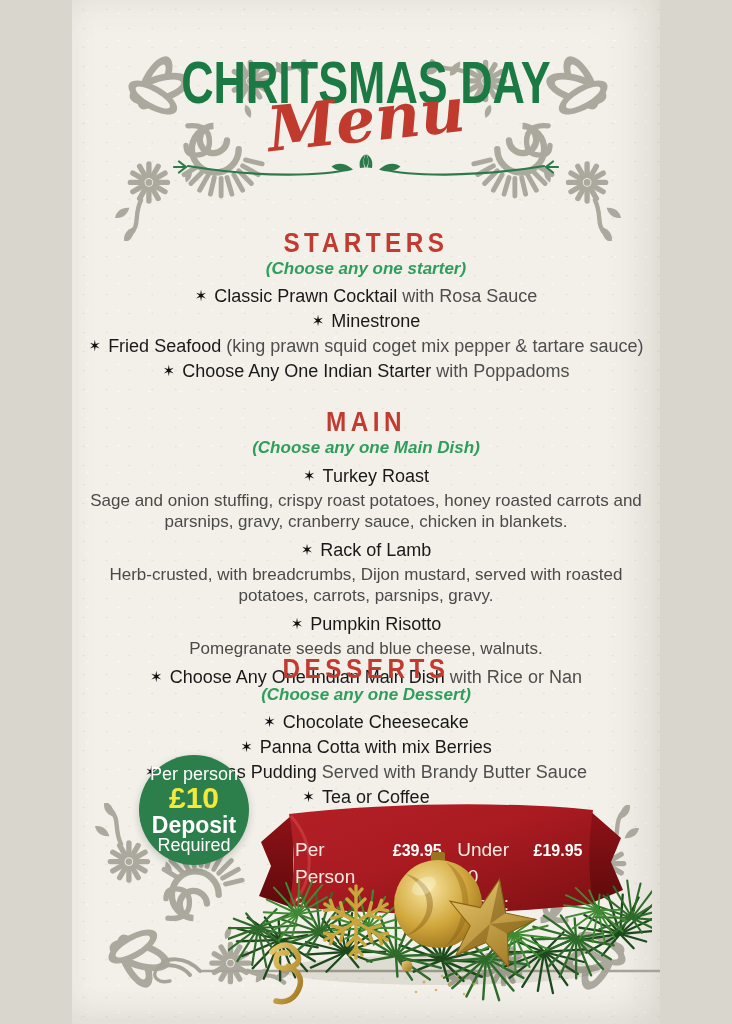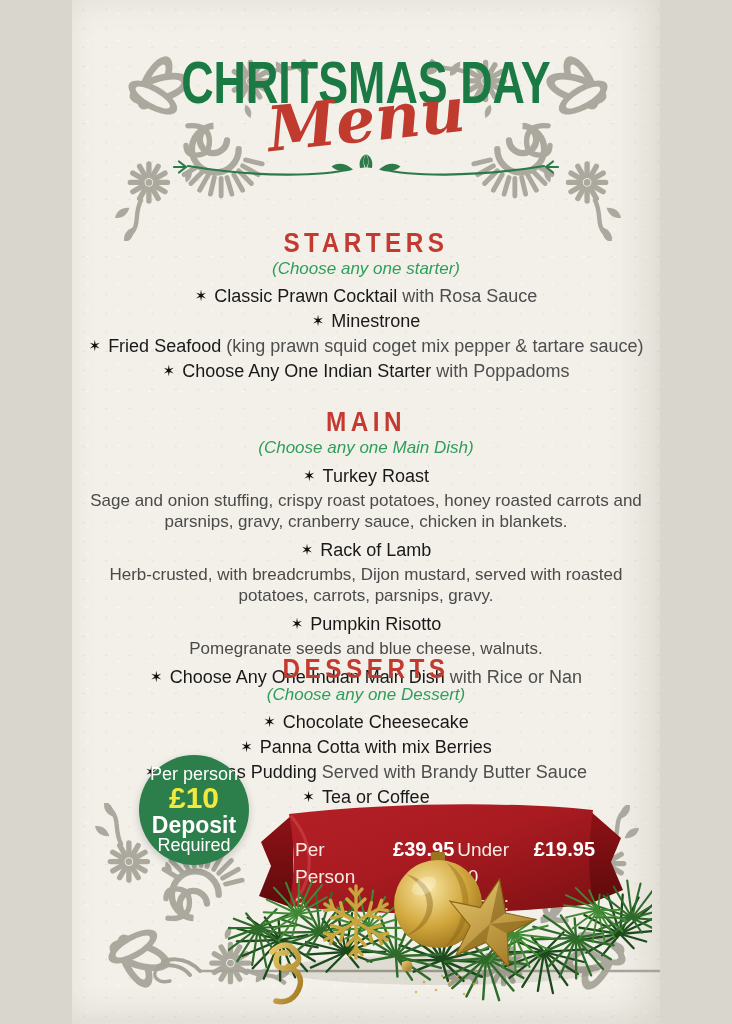--- a/index.html
+++ b/index.html
@@ -31,42 +31,42 @@
     font-size:62px;color:#c13a2e;transform:rotate(-6deg);line-height:1.05;
   }
   .divider{margin-top:-2px;}
   
   .section{position:absolute;left:0;right:0;text-align:center;z-index:3;color:#1d1d1d;}
   #sec-starters{top:228px;} #sec-main{top:407px;} #sec-desserts{top:654px;}
   .section-title{
     margin:0;font-size:27px;font-weight:800;color:#c23a30;letter-spacing:5px;
     transform:scaleX(.9);transform-origin:center;line-height:30px;
   }
-  .choose{margin:0 0 4px;font-size:17px;line-height:22px;font-style:italic;font-weight:400;color:#2f9e5b;}
+  .choose{margin:0 0 4px;font-size:17px;line-height:22px;font-style:italic;font-weight:700;color:#2f9e5b;}
   .item{font-size:18px;line-height:25px;}
   .main-item .item{line-height:26px;margin-top:3px;}
   .item .star{font-size:15px;margin-right:7px;position:relative;top:-1px;color:#111;}
   .item .iname{font-weight:400;color:#191919;}
   .item .idetail{font-weight:400;color:#4e4e4e;}
   .desc{font-size:17px;line-height:21px;color:#4a4a4a;max-width:562px;margin:0 auto 5px;}
   
   .badge{
     position:absolute;left:67px;top:755px;width:110px;height:110px;border-radius:50%;
     background:#2c7e4a;z-index:7;display:flex;flex-direction:column;justify-content:center;
     align-items:center;text-align:center;color:#fff;box-shadow:0 3px 8px rgba(0,0,0,.18);
   }
   .badge .b-small{font-size:18px;line-height:15px;}
   .badge .b-amount{font-size:30px;line-height:31px;font-weight:800;color:#f2e93c;}
   .badge .b-big{font-size:23px;line-height:25px;font-weight:600;}
   
   .ribbon{position:absolute;left:183px;top:800px;width:372px;height:122px;z-index:5;}
   .ribbon svg{position:absolute;inset:0;width:100%;height:100%;}
   .ribbon-text{position:absolute;left:40px;top:36px;width:300px;display:flex;gap:3px;}
   .rib-row{display:flex;justify-content:flex-end;align-items:baseline;color:#f6ece4;font-size:19px;line-height:27px;}
-  .rib-row .rprice{font-weight:800;color:#ffffff;font-size:20px;margin-left:12px;min-width:74px;text-align:right;}
+  .rib-row .rprice{font-weight:800;color:#ffffff;font-size:16px;margin-left:12px;min-width:74px;text-align:center;}
   
   .bottom-line{position:absolute;left:58px;top:948px;width:616px;height:46px;z-index:1;}
   .pine-decor{position:absolute;left:156px;top:848px;width:424px;height:164px;z-index:6;}
   .pine-decor svg,.bottom-line svg{width:100%;height:100%;display:block;}
   .defs-holder{position:absolute;width:0;height:0;overflow:hidden;}
 </style>
 </head>
 <body>
 
 <div class="defs-holder">

